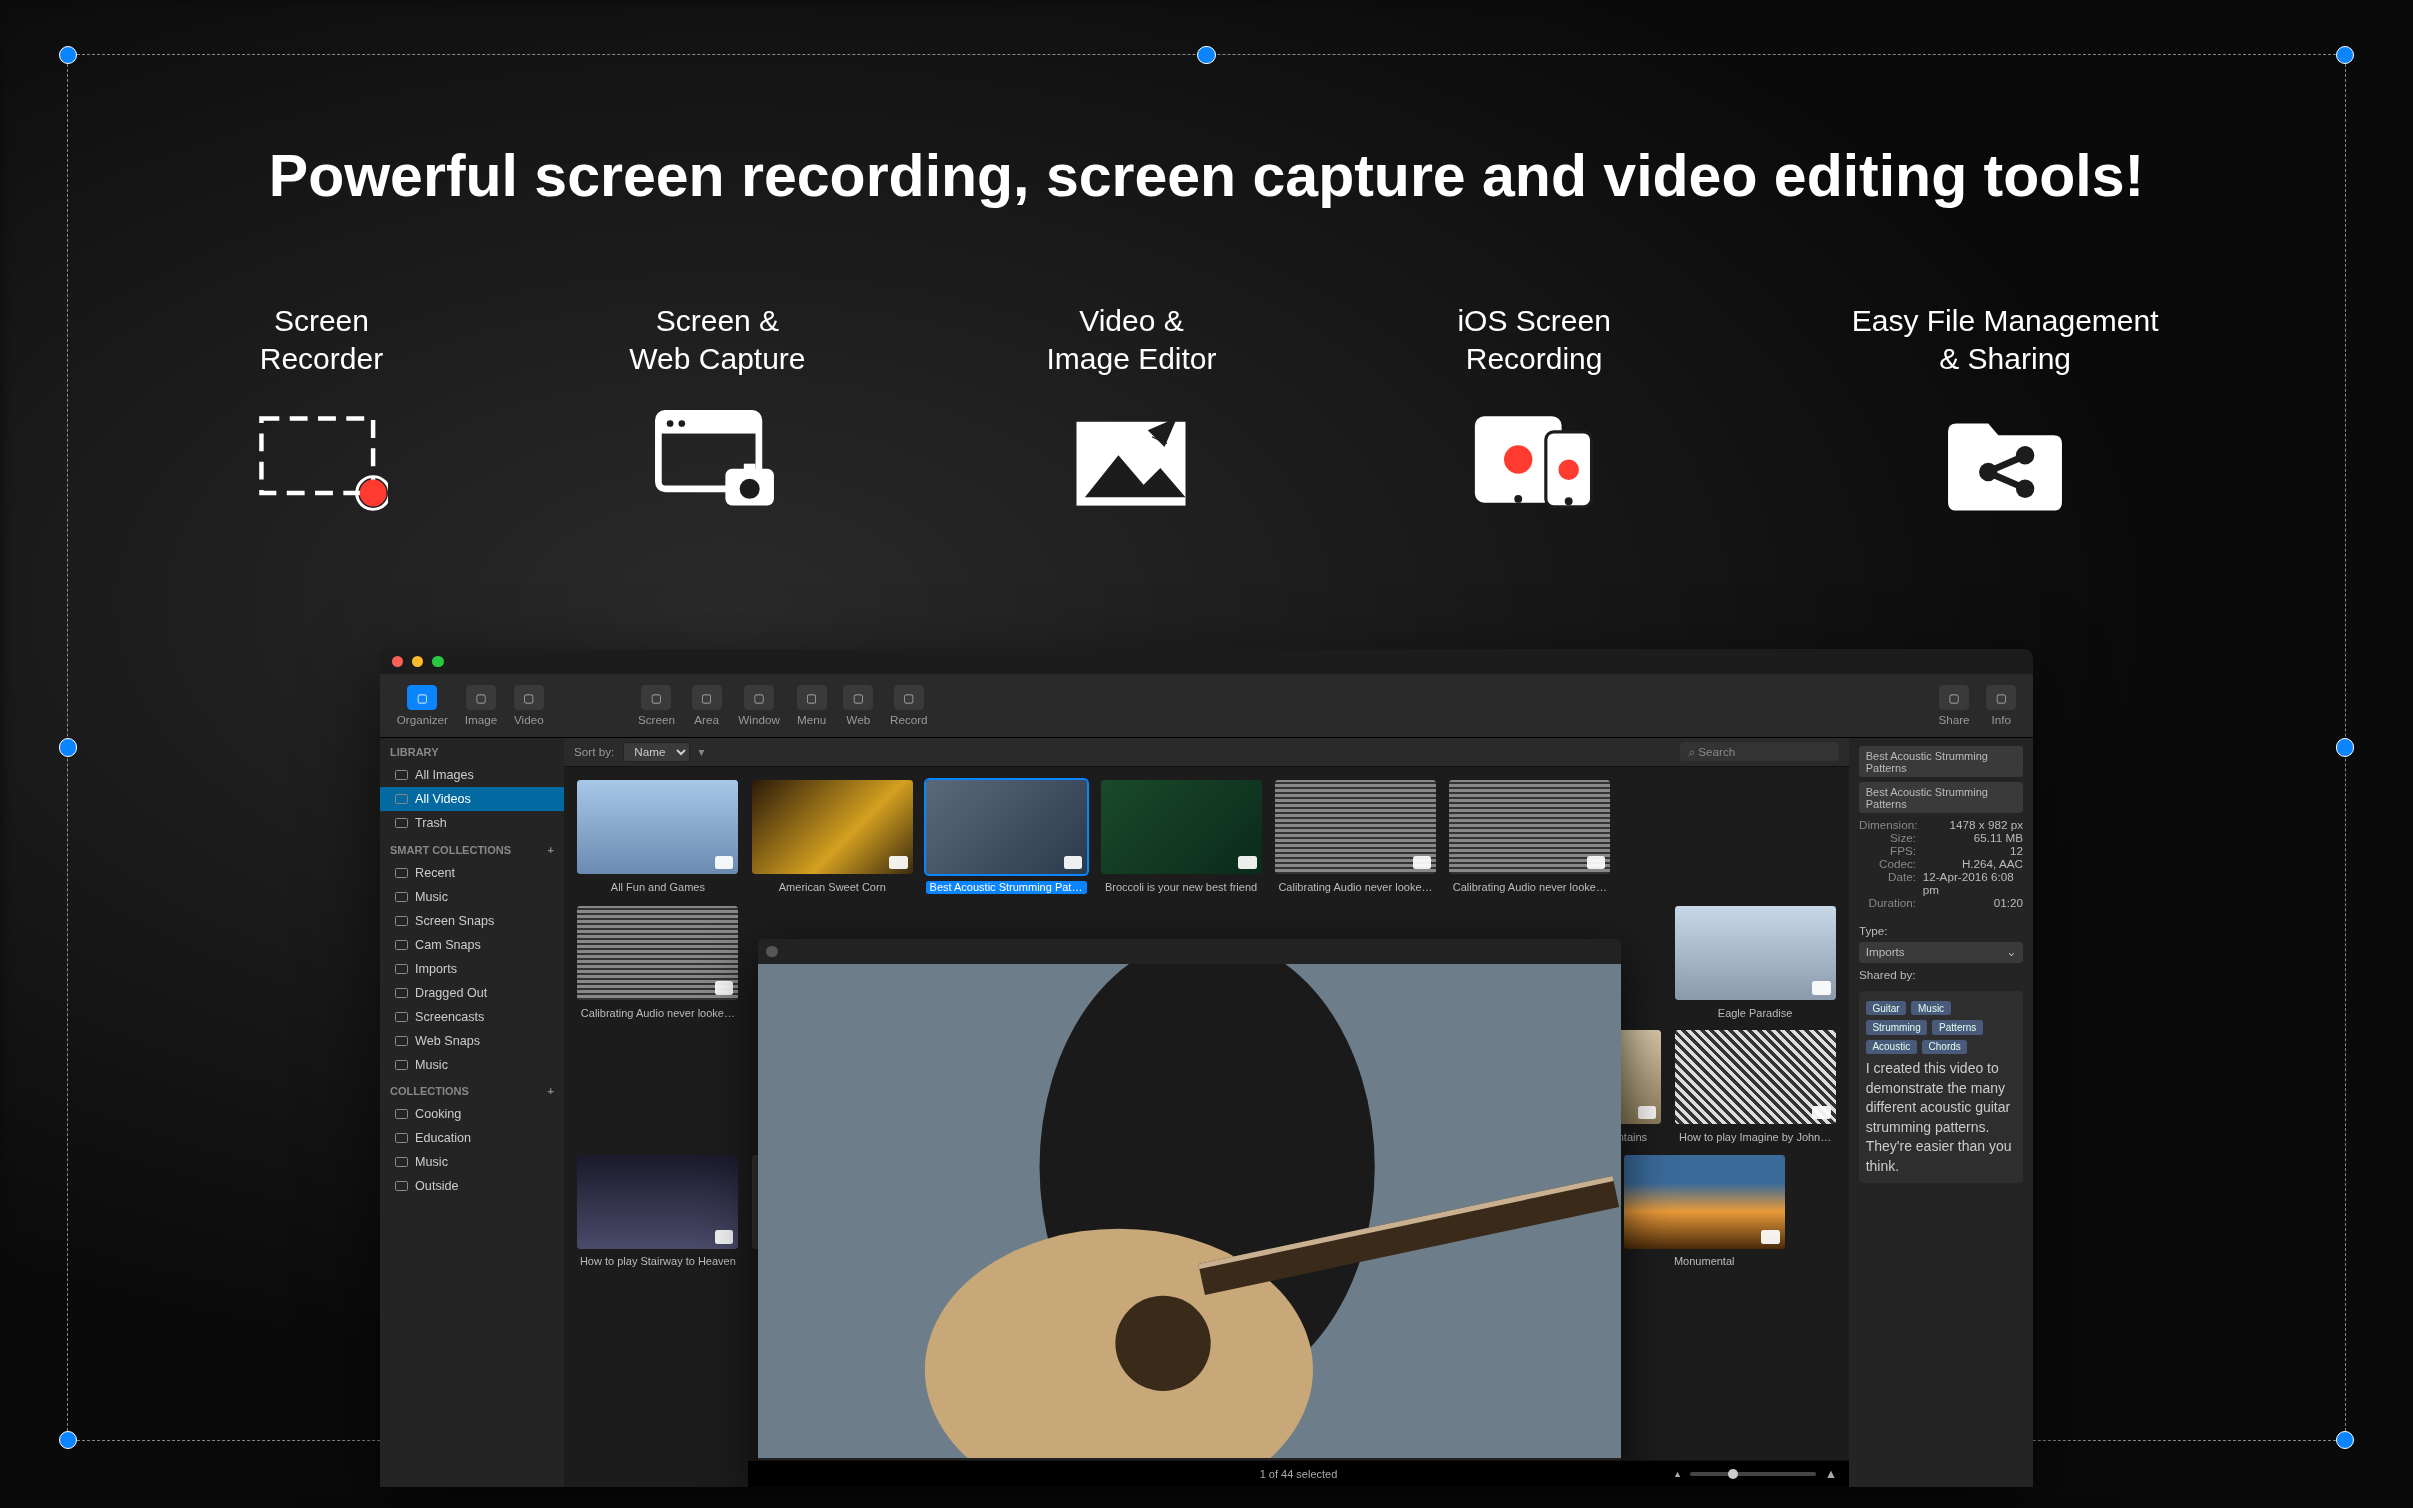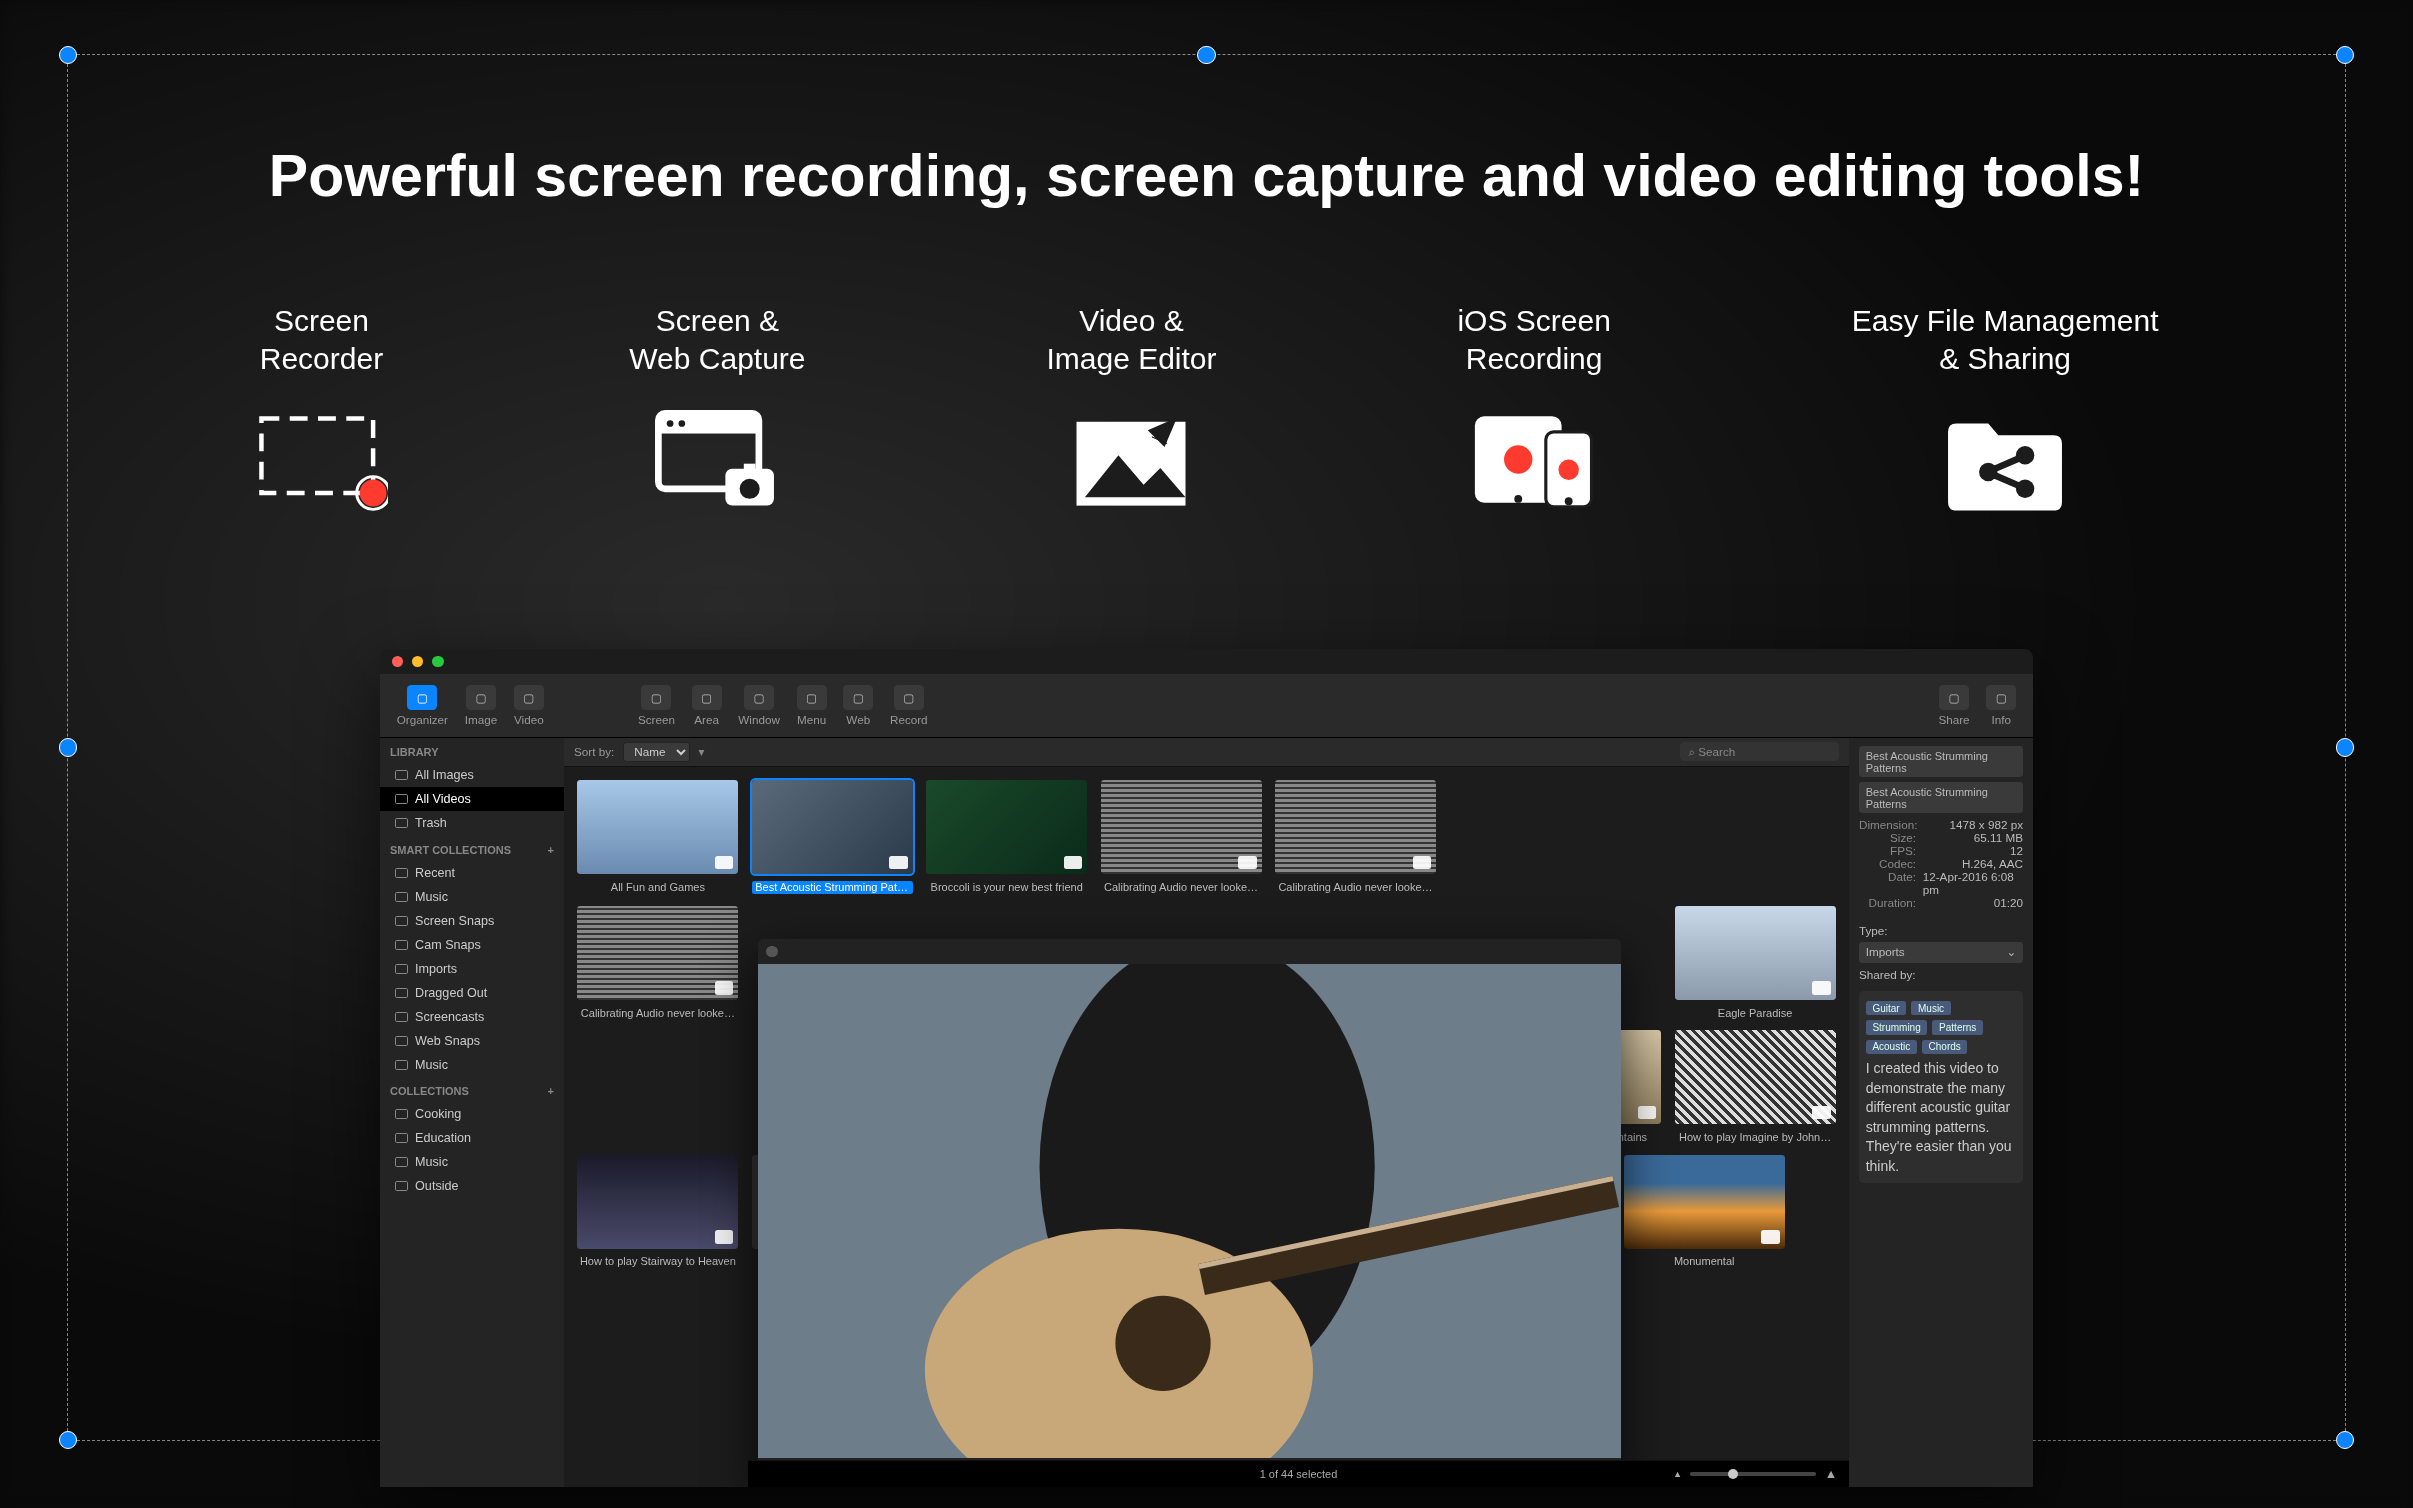--- a/index.html
+++ b/index.html
@@ -22,21 +22,21 @@
 .toolbar{height:64px;background:#2a2a2a;display:flex;align-items:center;padding:0 11.7px;border-bottom:0.8px solid #000}
 .tb-group{display:flex;gap:6.7px}
 .tb-btn{display:flex;flex-direction:column;align-items:center;gap:2.5px;font-size:11.7px;color:#999;padding:1.7px 5px}
 .tb-ico{width:30px;height:25px;background:#3a3a3a;border-radius:4.2px;display:flex;align-items:center;justify-content:center;color:#bbb}
 .tb-btn.active .tb-ico{background:#0a84ff;color:#fff}
 .tb-spacer{flex:1}
 .body{display:flex;height:calc(100% - 89px)}
 .sidebar{width:184px;background:#242424;overflow-y:auto;font-size:12.6px}
 .sb-hdr{padding:8.4px 10px 5px;font-size:11px;color:#888;font-weight:600;display:flex;justify-content:space-between;align-items:center}
 .sb-item{padding:5px 10px 5px 15px;display:flex;align-items:center;gap:6.7px;color:#ccc;cursor:pointer}
-.sb-item.sel{background:#000000;color:#fff}
+.sb-item.sel{background:#0369a1;color:#fff}
 .sb-ico{width:13.4px;height:10px;border:0.8px solid #888;border-radius:1.7px;flex-shrink:0}
 .main{flex:1;display:flex;flex-direction:column;background:#1c1c1c;position:relative}
 .sortbar{height:28.5px;background:#2a2a2a;display:flex;align-items:center;padding:0 10px;gap:8.4px;font-size:11.7px;color:#999;border-bottom:0.8px solid #111}
 .sortbar select{background:#3a3a3a;color:#ccc;border:0.8px solid #222;border-radius:3.4px;font-size:11.7px;padding:1.7px 6.7px}
 .search{margin-left:auto;background:#333;border-radius:4.2px;padding:2.5px 8.4px;width:159px;color:#888;font-size:11.7px}
 .grid{flex:1;overflow:auto;padding:13.4px 13.4px 34px}
 .row{display:flex;gap:13.4px;margin-bottom:11.7px}
 .thumb{width:161px}
 .thumb-img{height:94px;border-radius:3.4px;position:relative;background:#333}
 .thumb-img.sel{outline:2.5px solid #0a84ff}
@@ -320,20 +320,26 @@
       </div>
       <div class="grid">
         <div class="row" id="row1">
             <div class="thumb">
               <div class="thumb-img bg1">
                 <div class="vid-badge"></div>
               </div>
               <div class="thumb-cap">All Fun and Games</div>
             </div>
             <div class="thumb">
+              <div class="thumb-img bg2">
+                <div class="vid-badge"></div>
+              </div>
+              <div class="thumb-cap">American Sweet Corn</div>
+            </div>
+            <div class="thumb">
               <div class="thumb-img bg4 sel">
                 <div class="vid-badge"></div>
               </div>
               <div class="thumb-cap sel">Best Acoustic Strumming Patterns</div>
             </div>
             <div class="thumb">
               <div class="thumb-img bg5">
                 <div class="vid-badge"></div>
               </div>
               <div class="thumb-cap">Broccoli is your new best friend</div>

